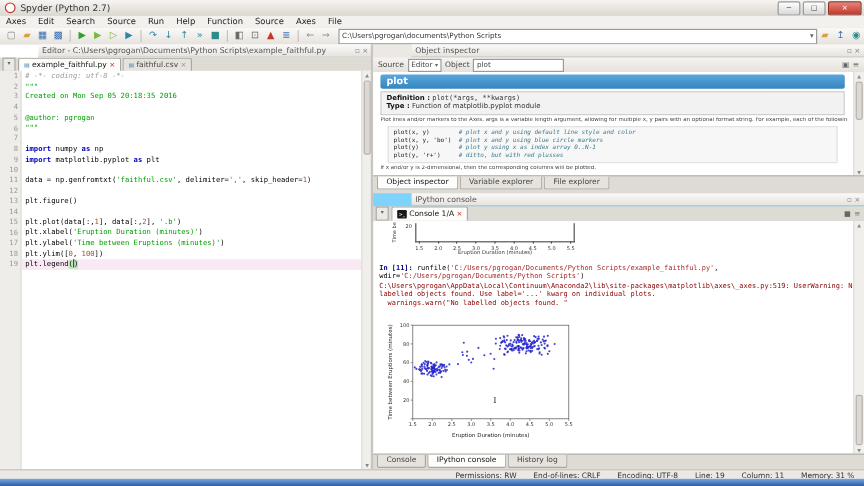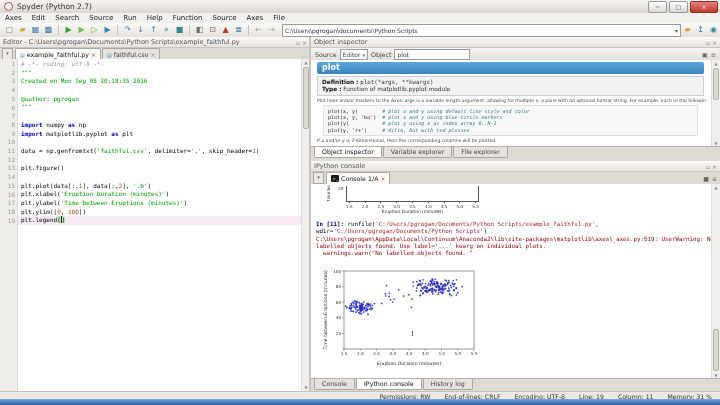--- a/index.html
+++ b/index.html
@@ -17,21 +17,21 @@
   .menu-item{padding:0 5px;font-size:7px;color:#222;line-height:10px;}
   .toolbar{position:absolute;left:0;top:23px;right:0;height:14px;background:linear-gradient(#fbfaf8,#e6e2dc);
            border-bottom:1px solid #c2bfb9;display:flex;align-items:center;padding-left:3px;}
   .tb-icon{width:12px;height:12px;font-size:8px;line-height:12px;text-align:center;margin:0 0.5px;}
   .tb-sep{width:1px;height:10px;background:#c6c3bd;margin:0 3px;}
   .path-box{display:flex;align-items:center;height:11px;width:398px;background:#fff;border:1px solid #9a9a9a;
             margin-left:4px;padding:0 2px;font-size:6px;color:#333;overflow:hidden;}
   .path-box .arrow{margin-left:auto;color:#666;font-size:6px;}
   
   .panel-header{height:10px;background:linear-gradient(#fbfaf9,#e6e3de);border-bottom:1px solid #c9c6c1;
-                display:flex;align-items:center;padding:0 3px;font-size:6.5px;color:#555;}
+                display:flex;align-items:center;padding:0 3px;font-size:6.5px;color:#555;margin-left:32px;}
   .panel-header .ph-icons{margin-left:auto;display:flex;gap:2px;color:#888;font-size:6px;}
   .tabrow{height:12px;background:#dedbd5;border-bottom:1px solid #b5b2ad;display:flex;align-items:flex-end;padding-left:2px;}
   .tab{display:flex;align-items:center;gap:2px;height:11px;padding:0 4px;font-size:6.3px;margin-right:1px;
        border:1px solid #aaa7a2;border-bottom:none;border-radius:2px 2px 0 0;background:#e6e3de;color:#444;}
   .tab.active{background:#fdfdfc;color:#111;}
   .tab .close{color:#999;font-size:6px;}
   .tab.active .close{color:#c0392b;}
   .tab-browse{width:9px;height:10px;border:1px solid #aaa7a2;background:#eceae6;font-size:5px;line-height:9px;text-align:center;color:#666;margin-right:2px;}
   .bottom-tabs{height:12px;background:#dedbd5;border-top:1px solid #b5b2ad;display:flex;align-items:flex-start;padding-left:3px;}
   .btab{height:10px;padding:0 7px;font-size:6.3px;line-height:10px;margin-right:1px;border:1px solid #aaa7a2;border-top:none;
@@ -69,21 +69,21 @@
           color:#fff;font-weight:bold;font-size:8px;line-height:12px;padding-left:5px;}
   .defbox{margin:1px 8px 2px 6px;background:#f2f2f2;border:1px solid #cfcfcf;padding:2px 4px;font-size:5.8px;line-height:7px;color:#333;}
   .defbox b{color:#111;}
   .defbox .mono{font-family:"DejaVu Sans Mono",monospace;}
   .doc-par{margin:1px 6px;font-size:4.6px;color:#444;white-space:nowrap;overflow:hidden;}
   .codeblock{margin:2px 14px 2px 12px;background:#f7f7f7;border:1px solid #e2e2e2;padding:2px 4px;
              font-family:"DejaVu Sans Mono",monospace;font-size:5px;line-height:6.2px;white-space:pre;overflow:hidden;}
   .codeblock .cmt{color:#3a7a8c;font-style:italic;}
   .insp-tabs{position:absolute;left:0;right:0;bottom:0;height:14px;}
   
-  .console-panel{position:absolute;left:311px;top:161px;right:0;height:230px;background:#7f1d1d;}
+  .console-panel{position:absolute;left:311px;top:161px;right:0;height:230px;background:#7dd3fc;}
   .console-content{position:absolute;left:0;top:23px;right:8px;bottom:12px;background:#fff;overflow:hidden;
                    font-family:"DejaVu Sans Mono",monospace;font-size:5.8px;line-height:7.2px;padding:2px 0 0 5px;}
   .console-scroll{position:absolute;right:0;top:23px;bottom:12px;width:8px;background:#f1efec;border-left:1px solid #dcdcda;}
   .cline{height:7.2px;white-space:pre;}
   .seg-p{color:#000080;font-weight:bold;}
   .seg-w{color:#8b0000;}
   .seg-cs{color:#a52a2a;}
   .console-tab-icon{width:8px;height:7px;background:#1a1a1a;color:#fff;font-size:4px;line-height:7px;text-align:center;border-radius:1px;}
   
   .fig-partial{position:relative;width:165px;height:28px;margin-left:8px;background:#fff;}

